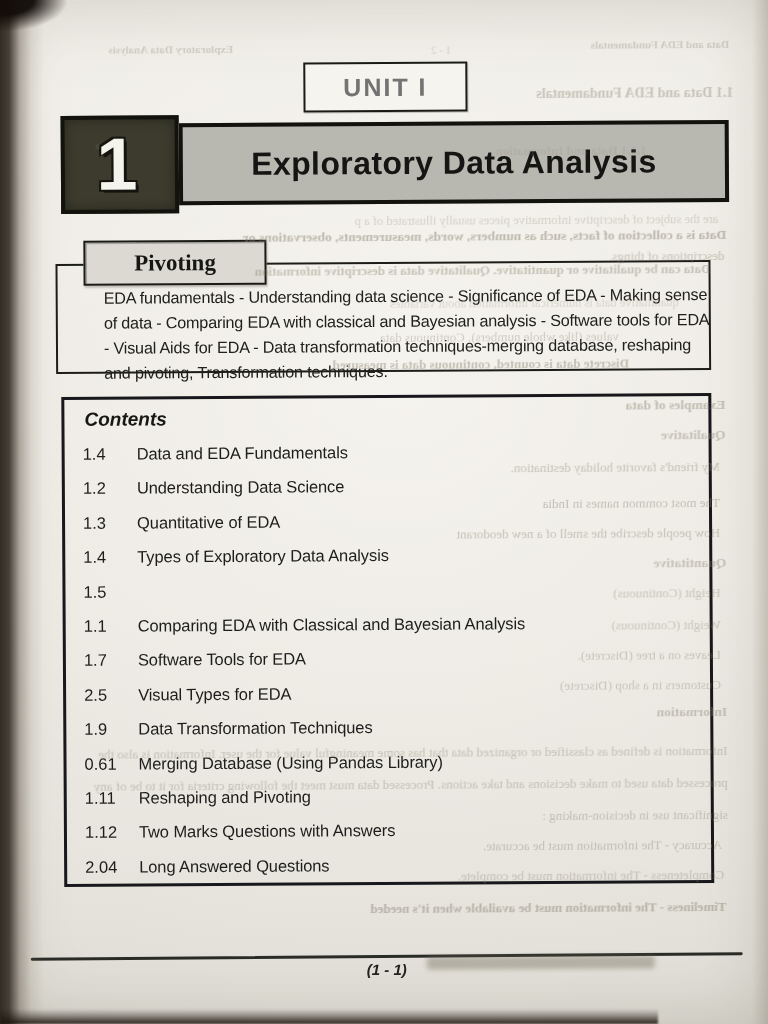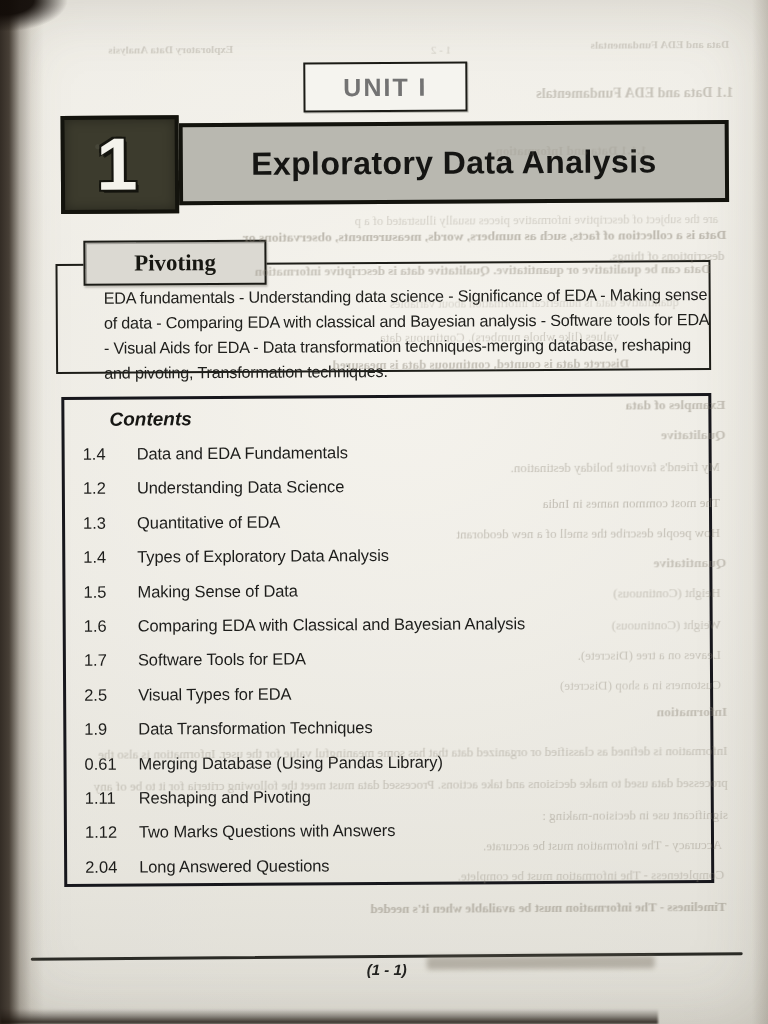--- a/index.html
+++ b/index.html
@@ -73,21 +73,21 @@
     position:absolute;left:105px;top:284px;width:606px;z-index:4;
     font-size:16.2px;line-height:25px;letter-spacing:-0.2px;color:#20201d;
   }
   
   .contents-box{
     position:absolute;left:62px;top:395px;width:650px;height:490px;z-index:2;
     border:3px solid #17171c;box-sizing:border-box;
   }
   .contents-heading{
     position:absolute;left:20px;top:9px;
-    font-size:19px;font-weight:700;font-style:italic;color:#17171 4;color:#171714;margin-left:25px;
+    font-size:19px;font-weight:700;font-style:italic;color:#17171 4;color:#171714;
   }
   .toc-list{position:absolute;left:18px;top:45px;right:14px;}
   .toc-row{display:flex;align-items:baseline;height:21px;margin-bottom:13.4px;}
   .toc-num{width:54px;flex:0 0 54px;font-size:16.5px;color:#1d1d1b;}
   .toc-title{font-size:16.5px;color:#1d1d1b;letter-spacing:-0.1px;}
   
   .bottom-rule{
     position:absolute;left:28px;top:955px;width:712px;height:2.5px;z-index:4;
     background:#2b2b26;border-radius:2px;transform:rotate(-0.1deg);
   }
@@ -217,25 +217,24 @@
           <span class="toc-title">Quantitative of EDA</span>
         </div>
 
         <div class="toc-row">
           <span class="toc-num">1.4</span>
           <span class="toc-title">Types of Exploratory Data Analysis</span>
         </div>
 
         <div class="toc-row">
           <span class="toc-num">1.5</span>
-          <span class="toc-title">Making Sense of Data</span>
-        </div>
-
-        <div class="toc-row">
-          <span class="toc-num">1.6</span>
+        </div>
+
+        <div class="toc-row">
+          <span class="toc-num">1.1</span>
           <span class="toc-title">Comparing EDA with Classical and Bayesian Analysis</span>
         </div>
 
         <div class="toc-row">
           <span class="toc-num">1.7</span>
           <span class="toc-title">Software Tools for EDA</span>
         </div>
 
         <div class="toc-row">
           <span class="toc-num">2.5</span>

